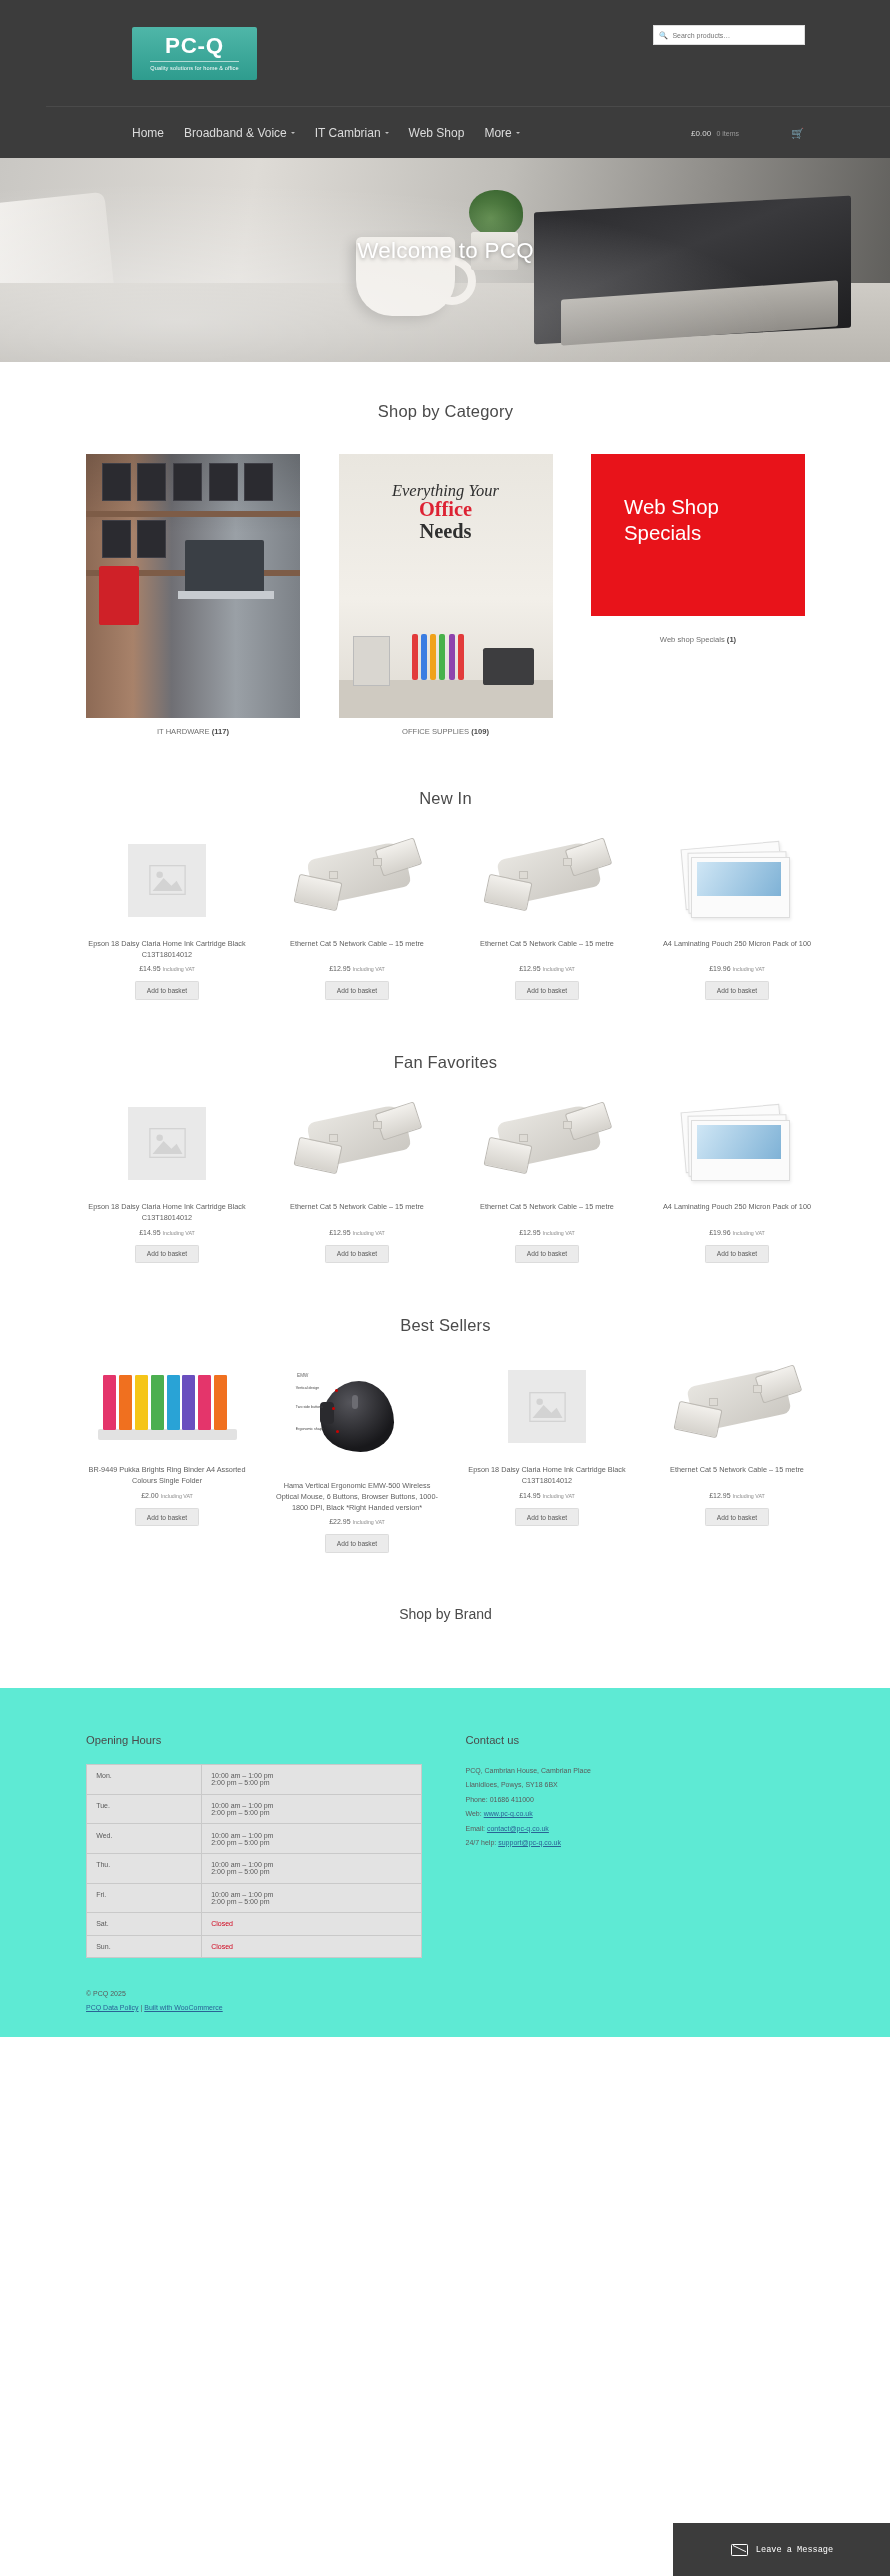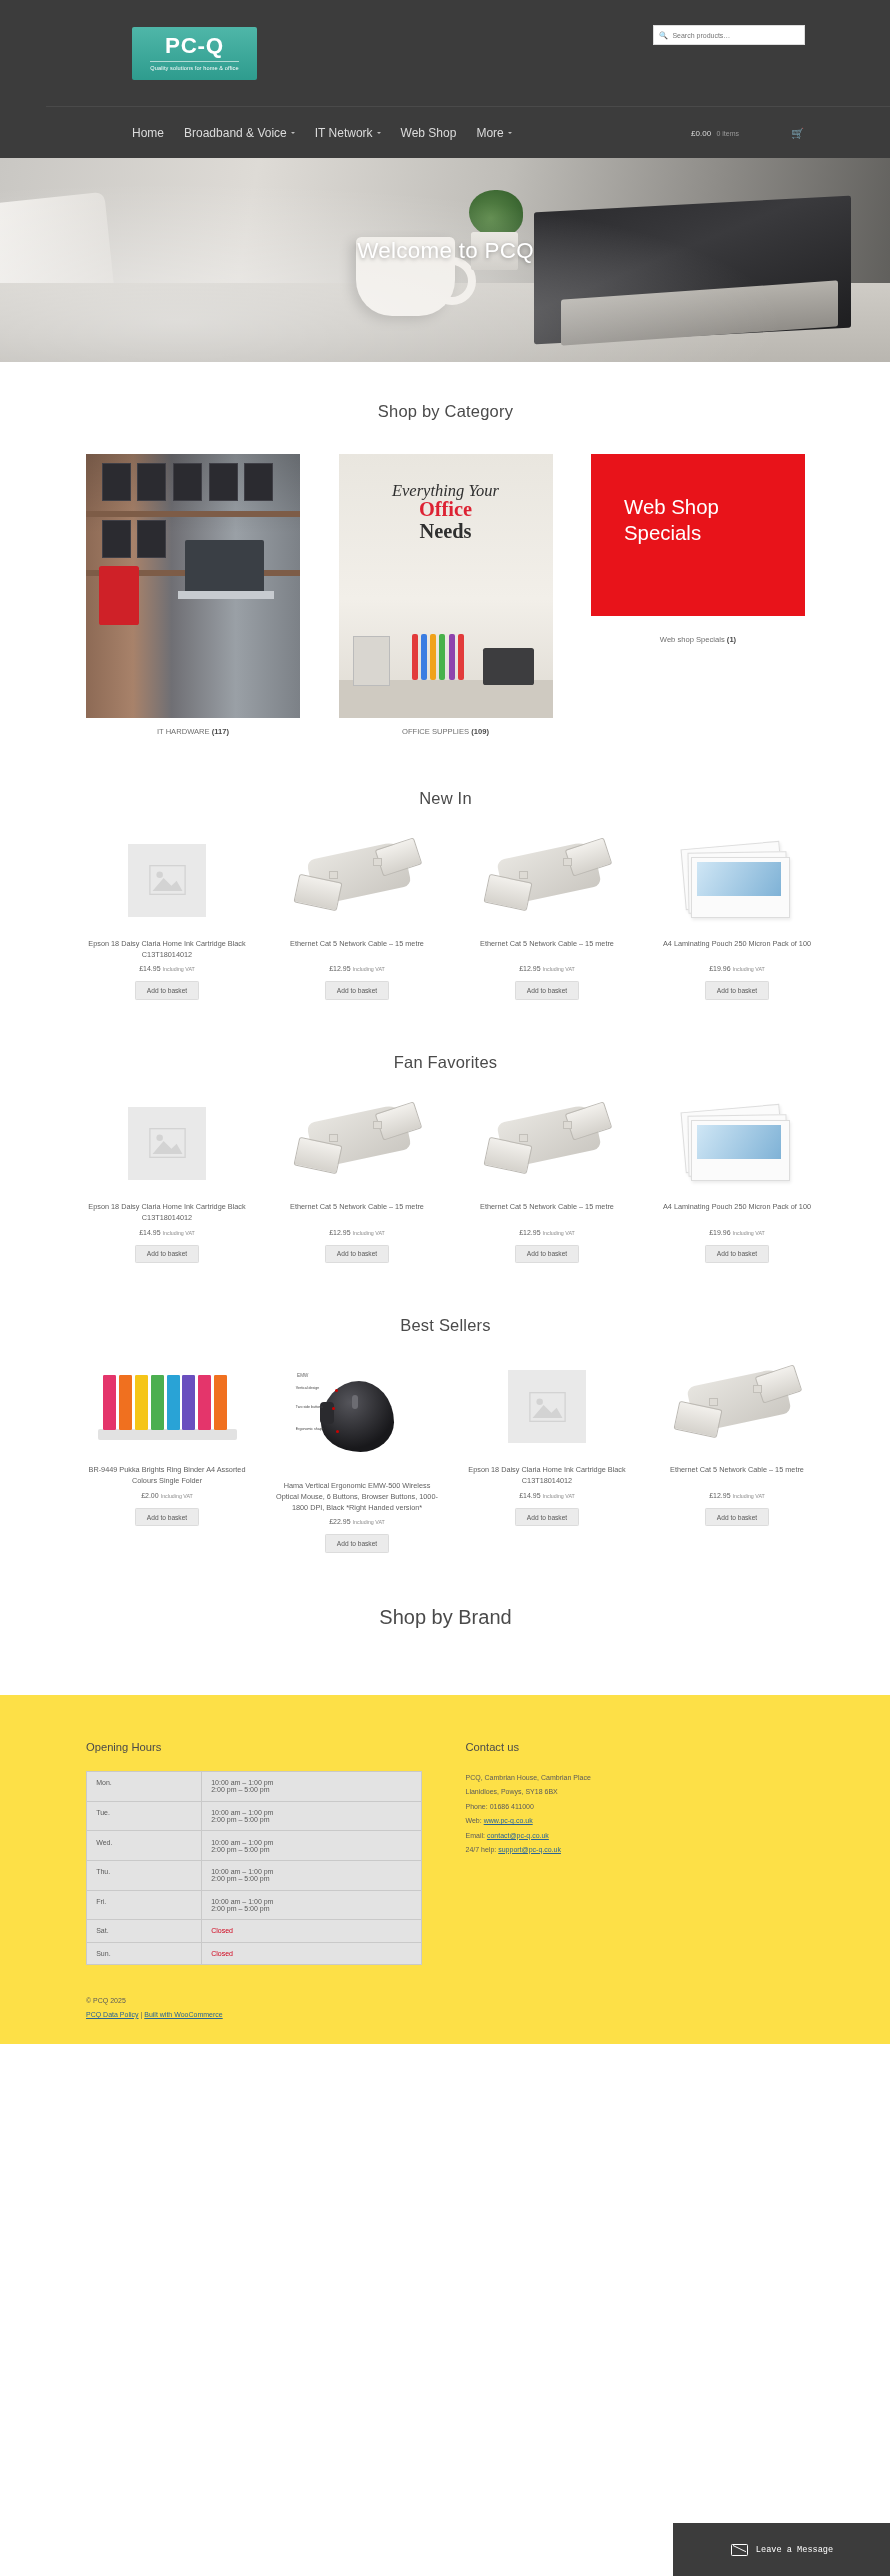--- a/index.html
+++ b/index.html
@@ -327,25 +327,25 @@
     background: radial-gradient(circle at 40% 30%, #55555b, #18181b 70%);
     border-radius: 52% 48% 46% 54% / 60% 58% 42% 40%;
   }
   .mouse .wheel { position:absolute; left: 57px; top: 26px; width: 6.6px; height: 14.5px; background:#6c6c72; border-radius: 3.3px;}
   .mouse .side { position:absolute; left: 25px; top: 33px; width: 14.5px; height: 22.4px; background:#2a2a2e; border-radius: 4px;}
   .mouse .label { position: absolute; left: 2.6px; top: 4px; font-size: 4.6px; color:#666; }
   .mouse .callout { position:absolute; font-size: 3.6px; color:#444; white-space: nowrap; }
   .mouse .dot { position:absolute; width: 3.3px; height: 3.3px; border-radius:50%; background:#c00; }
 
   
-  .brand-title { text-align:center; font-size: 20px; font-weight: 300; color:#4a4a4a; }
+  .brand-title { text-align:center; font-size: 14px; font-weight: 300; color:#4a4a4a; }
 
   
   .footer {
-    background: #fde047;
+    background: #5eead4;
     padding: 46px 86px 26px 86px;
     margin-top: 40px;
   }
   .footer-cols { display: flex; gap: 40px; }
   .footer-col-left { width: 343px; }
   .footer-col-right { width: 343px; }
   .footer-h {
     font-size: 11.2px; font-weight: 300; color: #4a4a4a; margin-bottom: 18.5px;
   }
   .hours-table {
@@ -420,21 +420,21 @@
     <div class="navbar">
       <div class="nav-items">
         <div class="nav-item">
           <span>Home</span>
         </div>
         <div class="nav-item">
           <span>Broadband &amp; Voice</span>
           <span class="caret"></span>
         </div>
         <div class="nav-item">
-          <span>IT Network</span>
+          <span>IT Cambrian</span>
           <span class="caret"></span>
         </div>
         <div class="nav-item">
           <span>Web Shop</span>
         </div>
         <div class="nav-item">
           <span>More</span>
           <span class="caret"></span>
         </div>
       </div>

